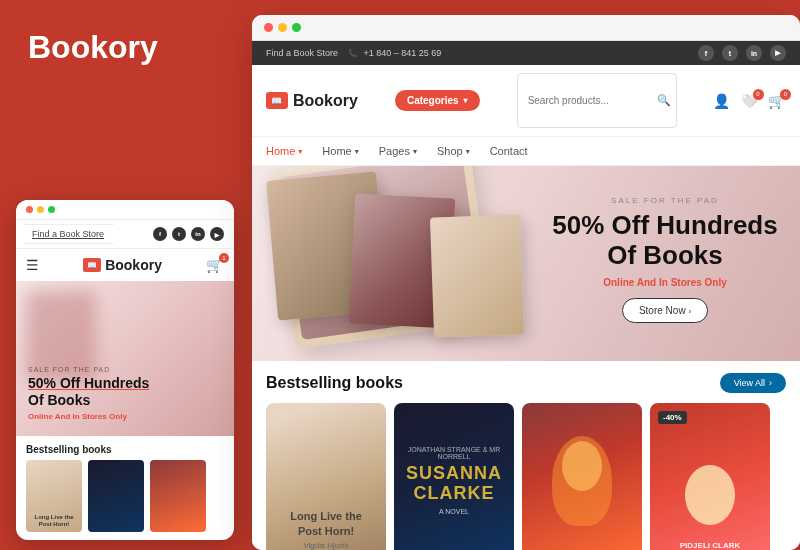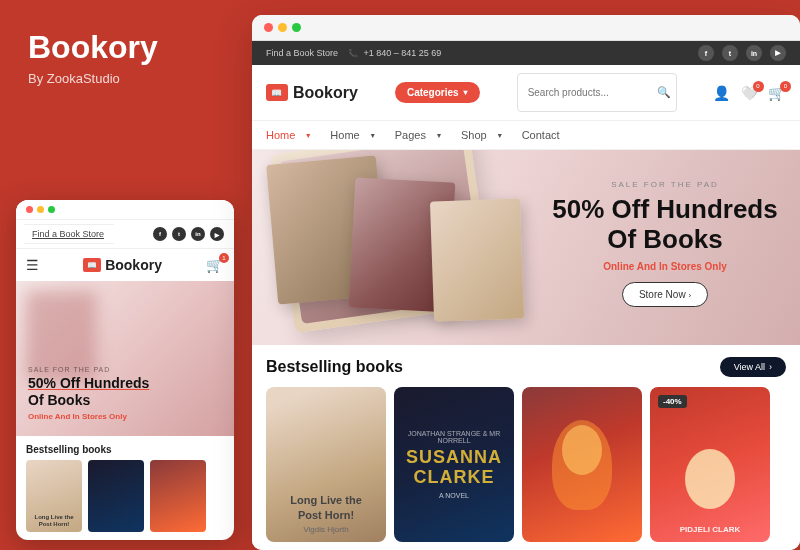--- a/index.html
+++ b/index.html
@@ -327,21 +327,21 @@
       font-weight: 600;
       cursor: pointer;
     }
     .categories-btn .chevron { font-size: 8px; }
 
     .search-bar {
       display: flex;
       align-items: center;
       border: 1px solid #e0e0e0;
       border-radius: 4px;
-      padding: 12px 10px;
+      padding: 20px 10px;
       width: 160px;
     }
     .search-bar input {
       border: none;
       outline: none;
       font-size: 10px;
       color: #999;
       width: 130px;
       background: transparent;
     }
@@ -374,21 +374,21 @@
       display: flex;
       align-items: center;
       gap: 20px;
       padding: 8px 14px;
       background: #fff;
       border-bottom: 1px solid #f0f0f0;
     }
     .nav-item {
       display: flex;
       align-items: center;
-      gap: 11px;
+      gap: 3px;
       font-size: 11px;
       color: #555;
       cursor: pointer;
     }
     .nav-item.active { color: #e74c3c; }
     .nav-item .nav-chevron { font-size: 8px; }
 
     
     .hero-section {
       position: relative;
@@ -489,21 +489,21 @@
       align-items: center;
       justify-content: space-between;
       margin-bottom: 10px;
     }
     .section-title {
       font-size: 16px;
       font-weight: 800;
       color: #111;
     }
     .view-all-btn {
-      background: #0f172a;
+      background: #0369a1;
       color: #fff;
       border: none;
       border-radius: 20px;
       padding: 5px 14px;
       font-size: 9px;
       cursor: pointer;
       display: flex;
       align-items: center;
       gap: 4px;
     }
@@ -599,21 +599,20 @@
       width: 50px; height: 60px;
       background: rgba(255,255,200,0.7);
       border-radius: 50%;
     }
   </style>
 </head>
 <body>
 
 <div class="left-panel">
   <div class="brand-title">Bookory</div>
-  <div class="by-line">By ZookaStudio</div>
 
   <div class="mobile-mockup">
 
     <div class="mobile-top-bar">
       <div class="mobile-dots">
         <div class="mobile-dot red"></div>
         <div class="mobile-dot yellow"></div>
         <div class="mobile-dot green"></div>
       </div>
     </div>

